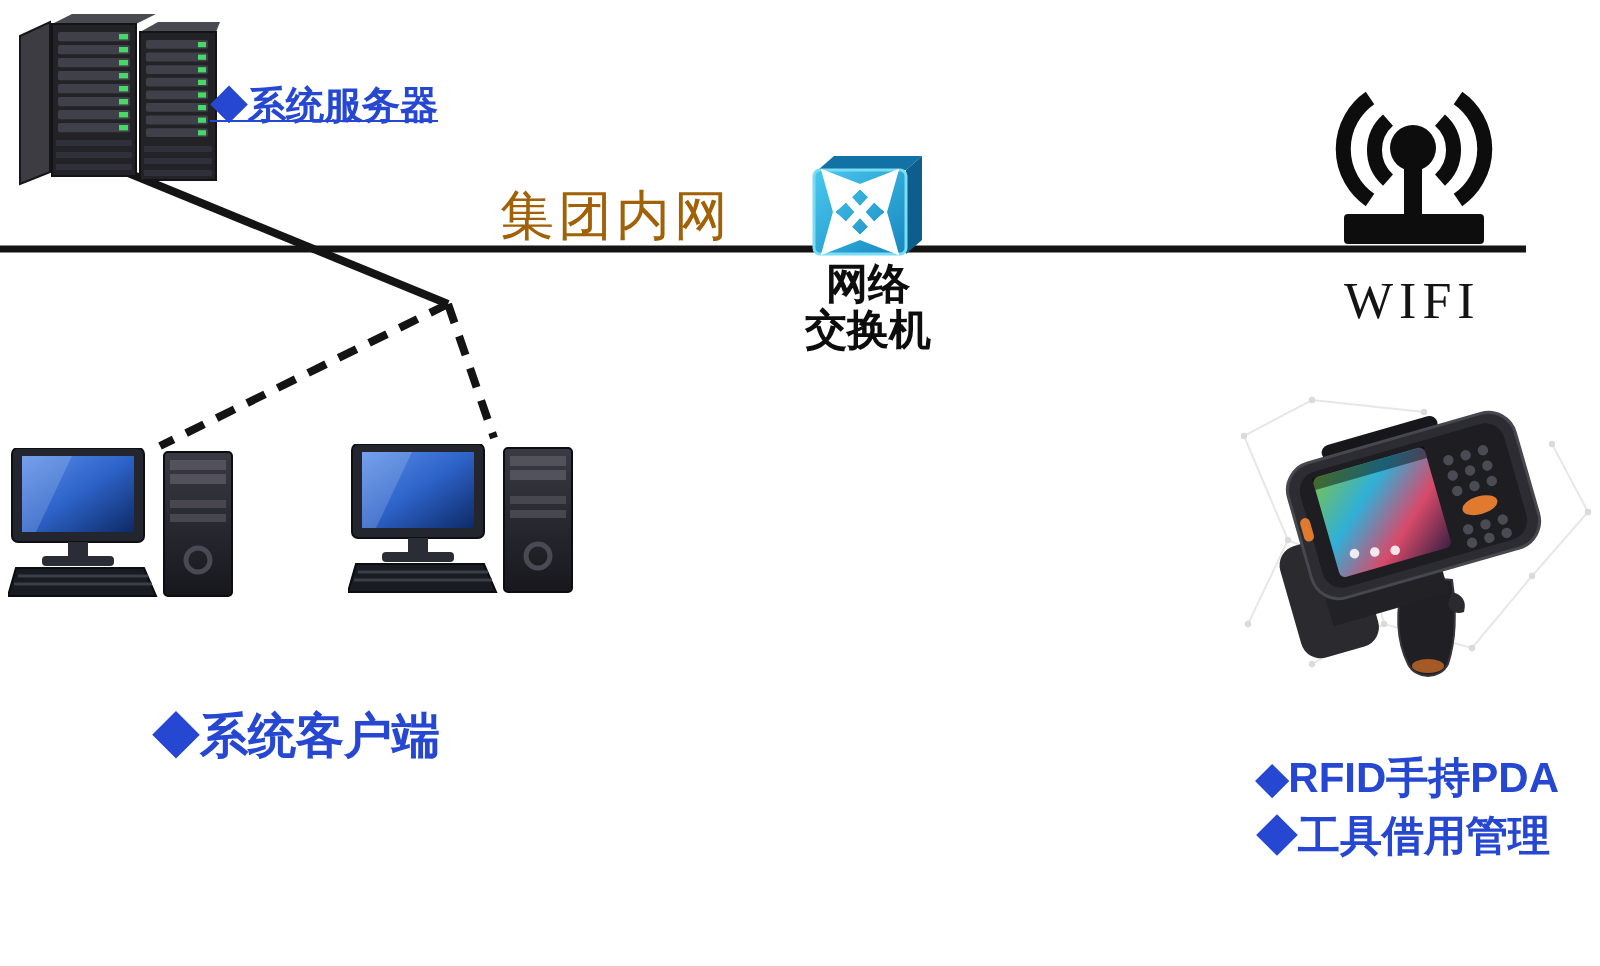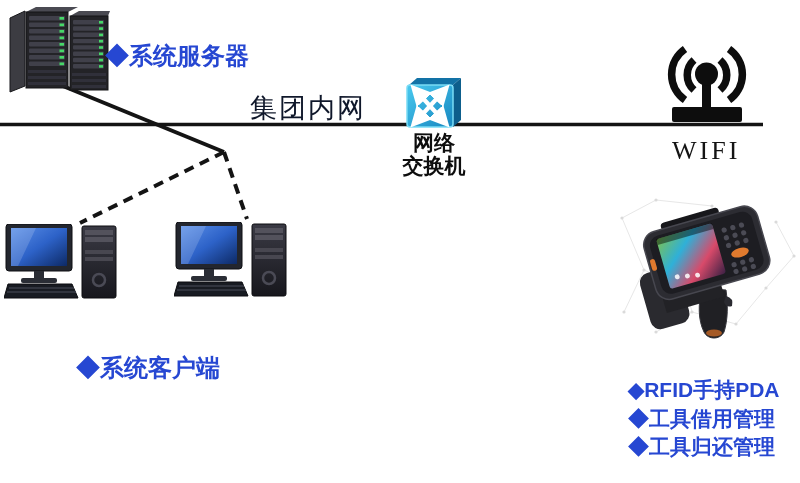--- a/index.html
+++ b/index.html
@@ -8,24 +8,24 @@
     font-family:"Liberation Sans",sans-serif;
   }
   .abs{position:absolute;}
   svg{display:block;}
   .lines{position:absolute;left:0;top:0;width:800px;height:483px;pointer-events:none;}
   .blue-label{
     color:var(--accent-blue,#2647d2);
     font-weight:bold;
     white-space:nowrap;
   }
-  .server-label{left:105px;top:40px;font-size:24px;}
+  .server-label{left:105px;top:40px;font-size:19px;text-decoration:underline;}
   .client-label{left:76px;top:352px;font-size:24px;}
   .intranet-label{
-    left:250px;top:90px;font-size:27px;color:#0f172a;
+    left:250px;top:90px;font-size:27px;color:#a16207;
     font-family:Liberation Sans, sans-serif;letter-spacing:2px;white-space:nowrap;
   }
   .switch-label{
     left:388px;top:131px;width:92px;text-align:center;
     font-size:21px;font-weight:bold;color:#0d0d0d;line-height:23px;white-space:nowrap;
   }
   .wifi-label{
     left:672px;top:136px;font-size:26px;color:#141414;
     font-family:"Liberation Serif",serif;letter-spacing:3px;
   }
@@ -252,16 +252,15 @@
             <circle cx="127" cy="87" r="2.6"></circle>
             <circle cx="136" cy="87" r="2.6"></circle>
         </g>
       </g>
     </svg>
   </div>
 
   <div class="abs feature-list">
     <div>◆RFID手持PDA</div>
     <div>◆工具借用管理</div>
-    <div>◆工具归还管理</div>
   </div>
 
 </div>
 
 </body></html>

